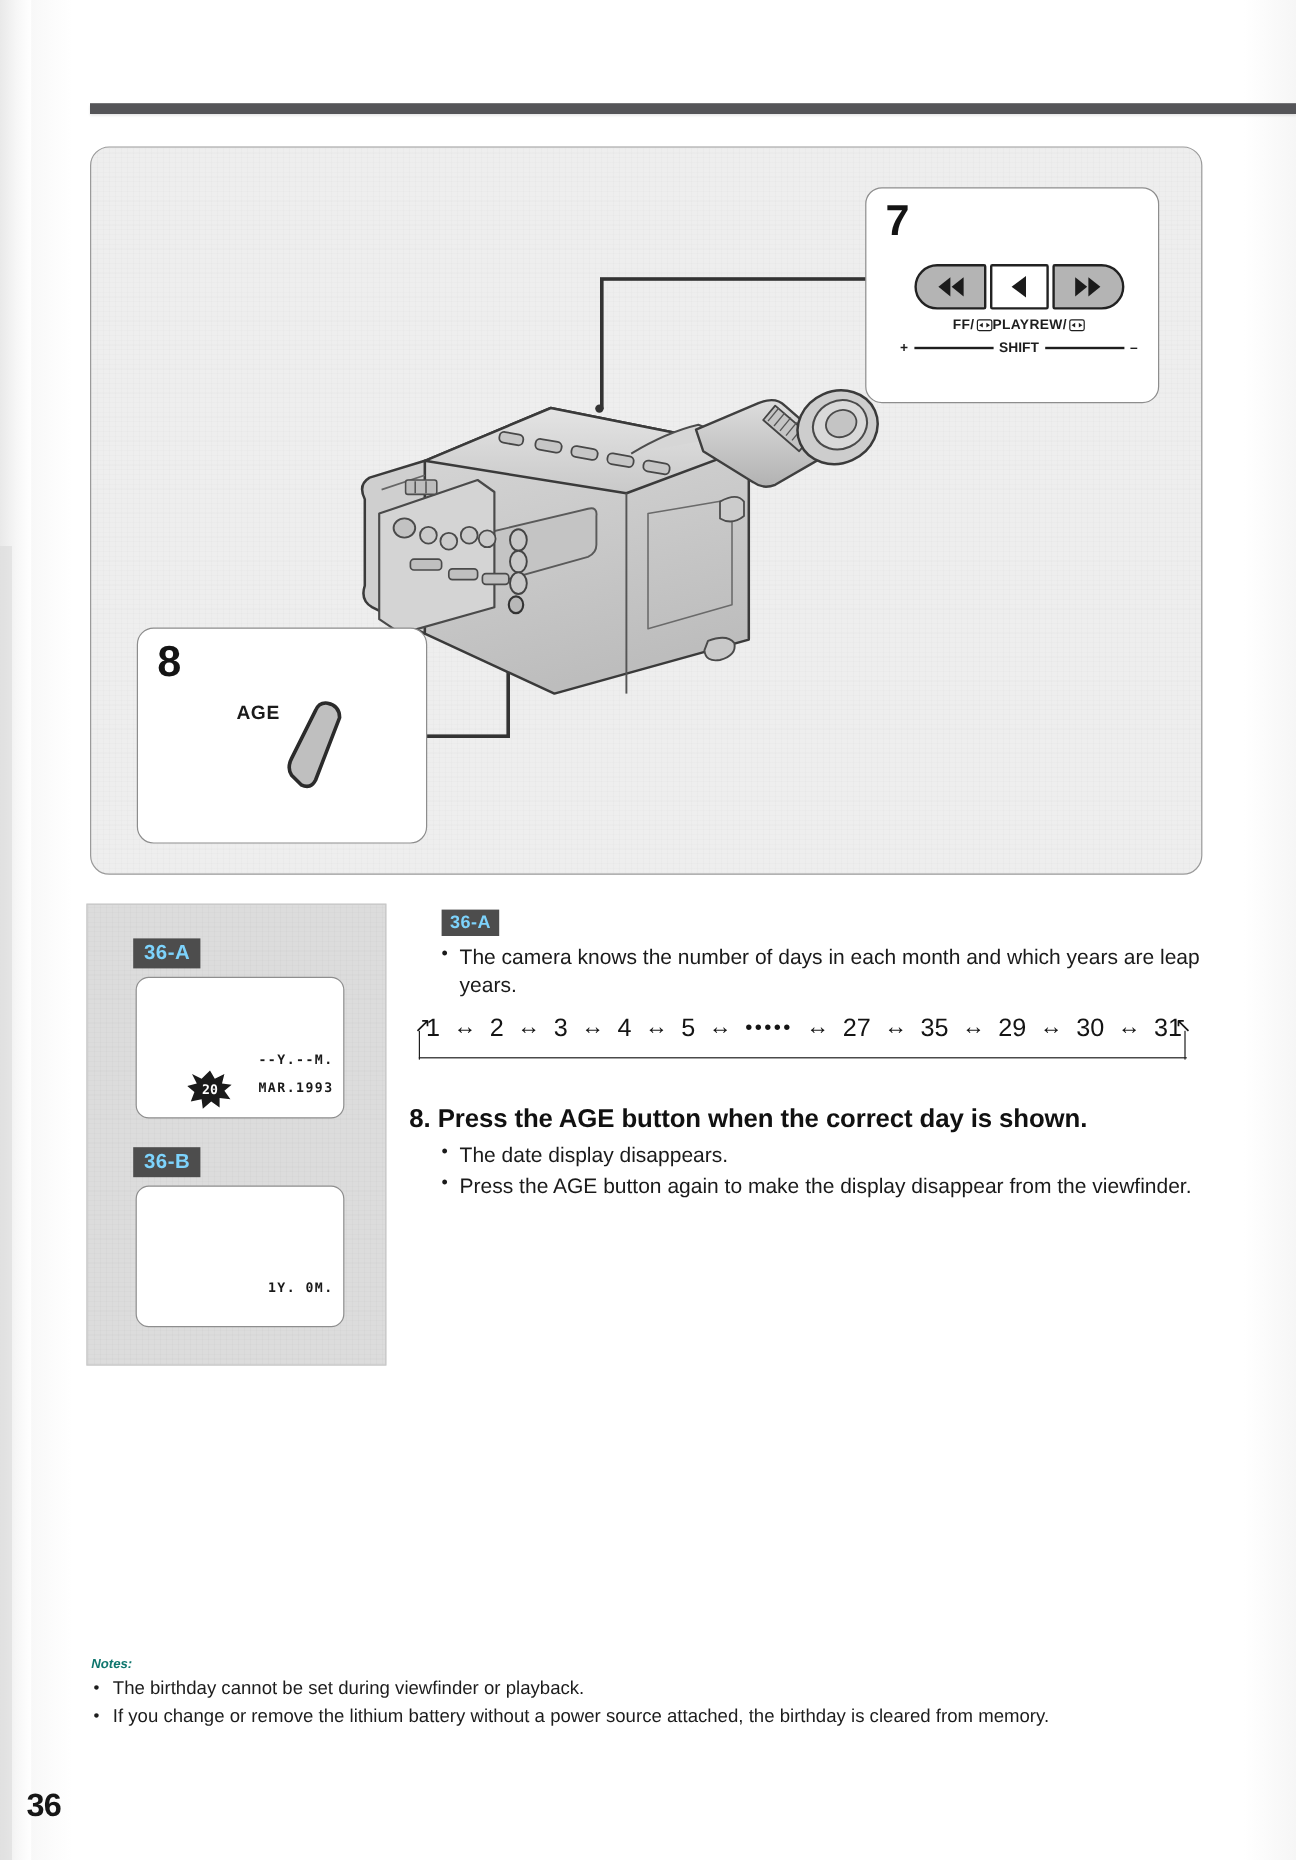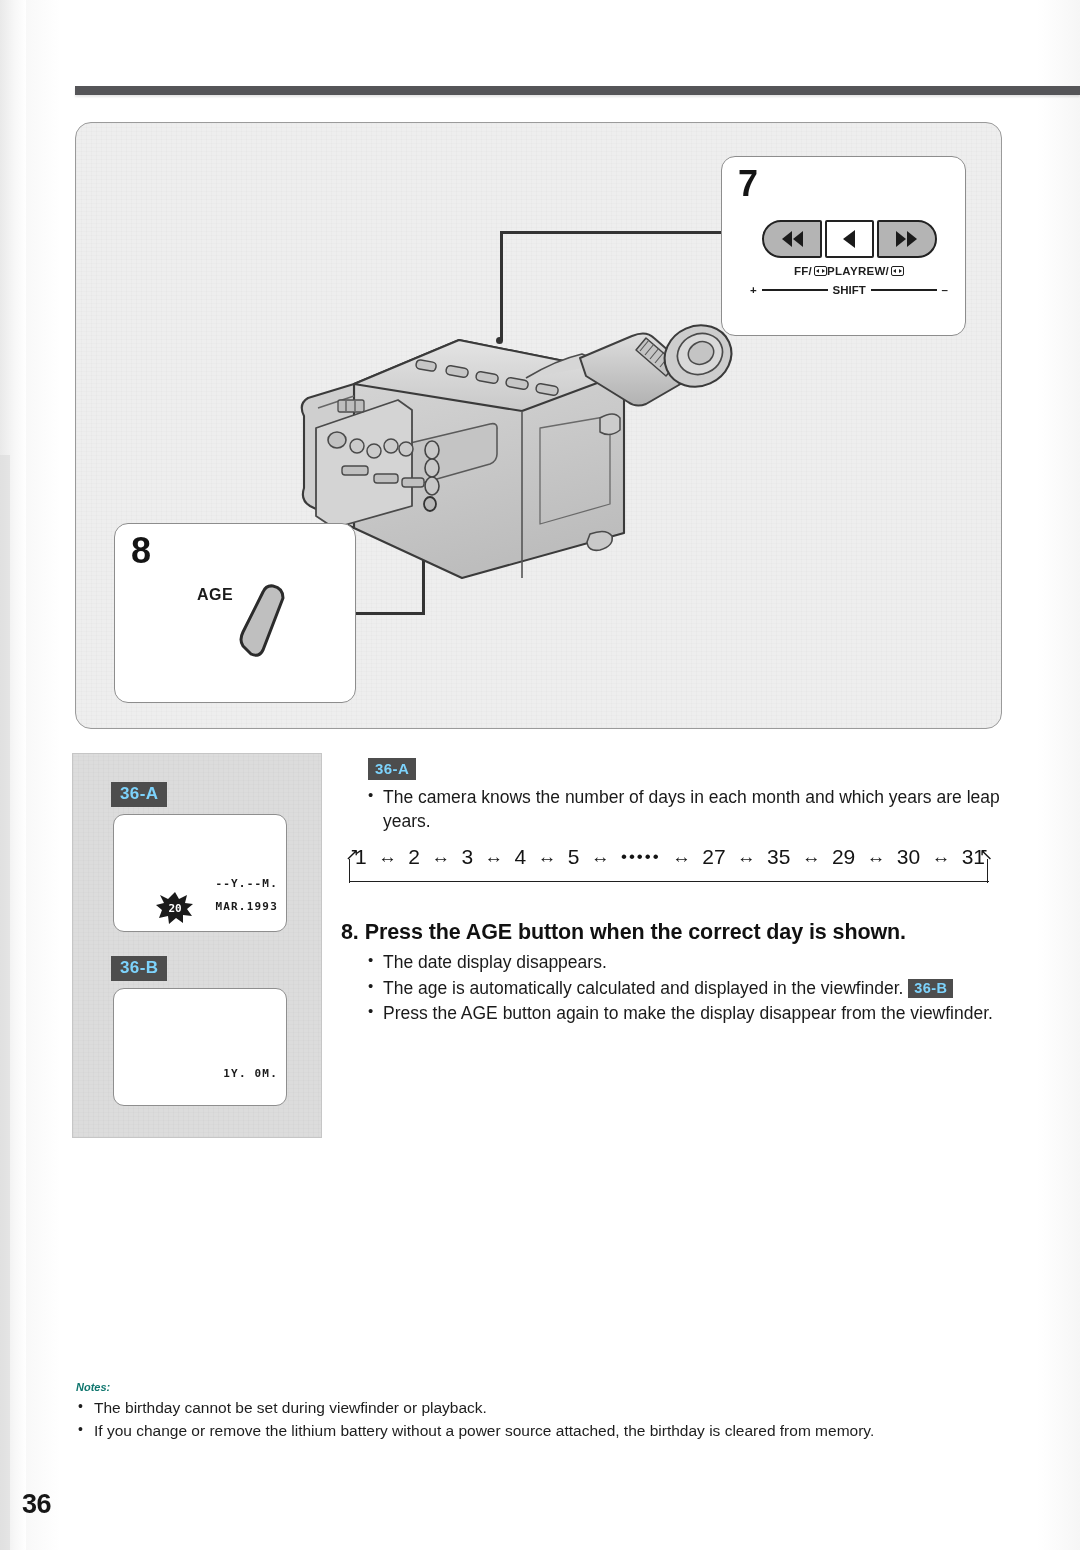--- a/index.html
+++ b/index.html
@@ -683,24 +683,20 @@
         <div class="loop-bracket" id="bracket-right"></div>
       </div>
     </div>
 
     <div id="step8-block">
       <h2 class="step">
         <span class="num">8.</span><span>Press the AGE button when the correct day is shown.</span>
       </h2>
       <ul class="bullets">
         <li>The date display disappears.</li>
-        <li>
-          <span>The age is automatically calculated and displayed in the viewfinder.</span>
-          <span class="badge inline">36-B</span>
-        </li>
         <li>Press the AGE button again to make the display disappear from the viewfinder.</li>
       </ul>
     </div>
   </div>
 
   <div id="notes">
     <div id="notes-title">Notes:</div>
     <ul class="notes-list">
       <li>The birthday cannot be set during viewfinder or playback.</li>
       <li>If you change or remove the lithium battery without a power source attached, the birthday is cleared from memory.</li>

